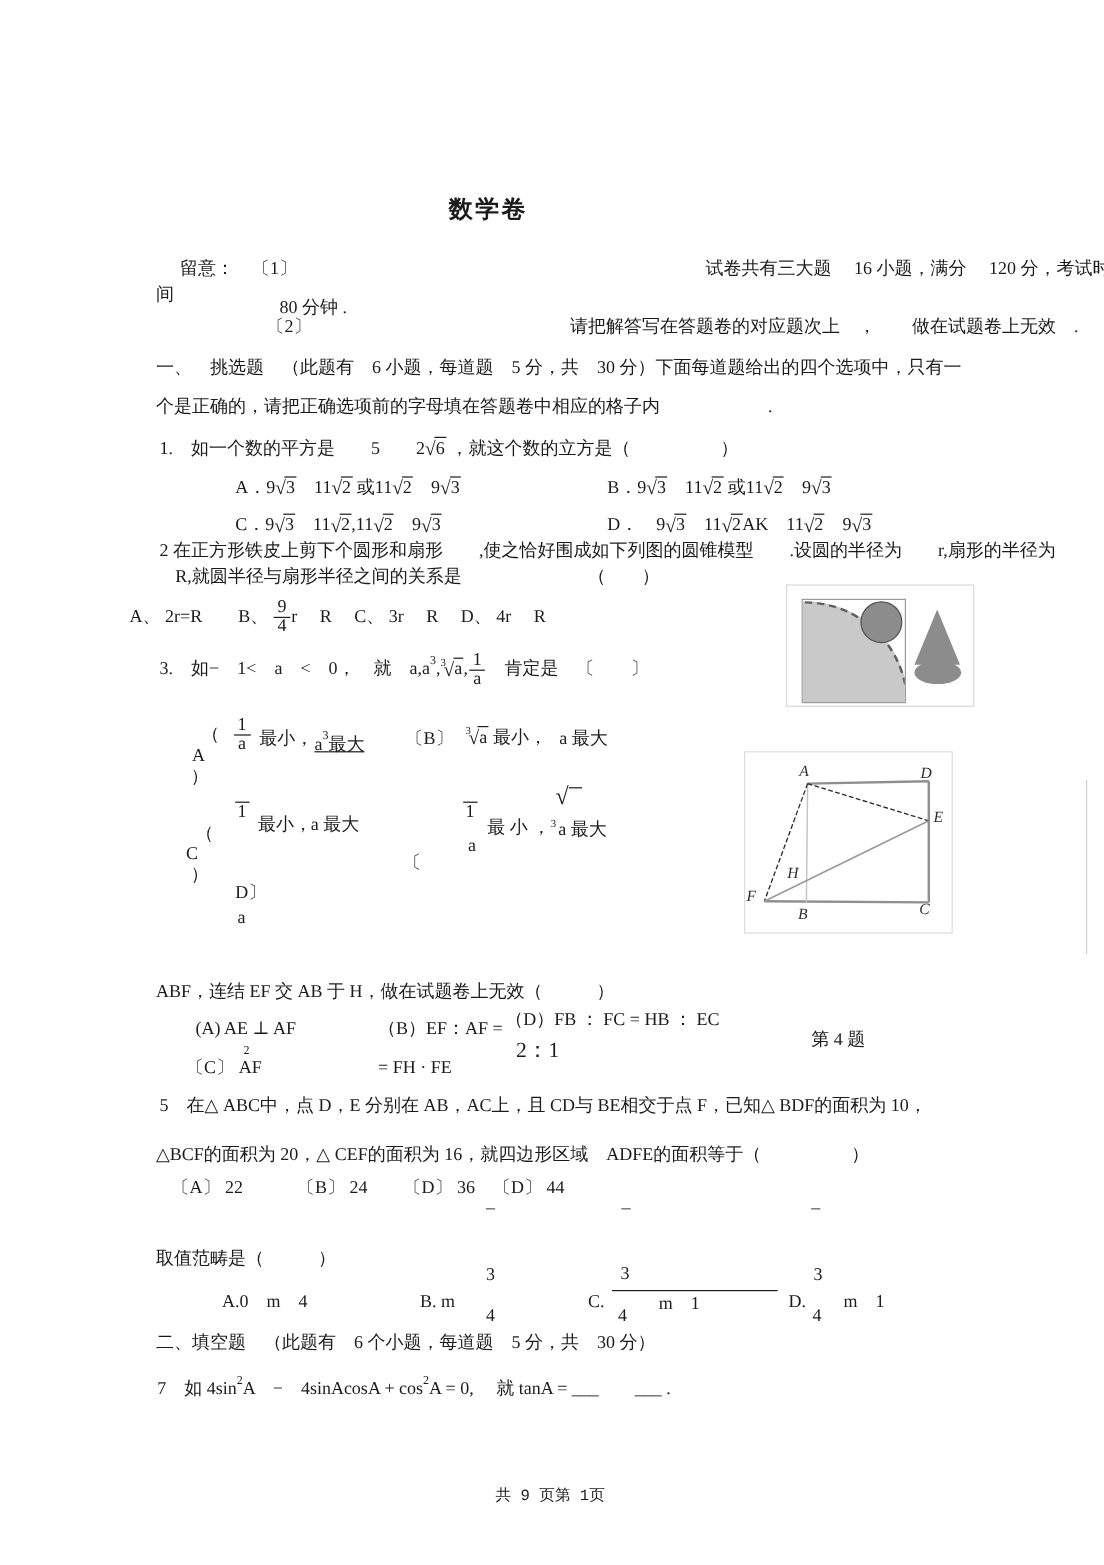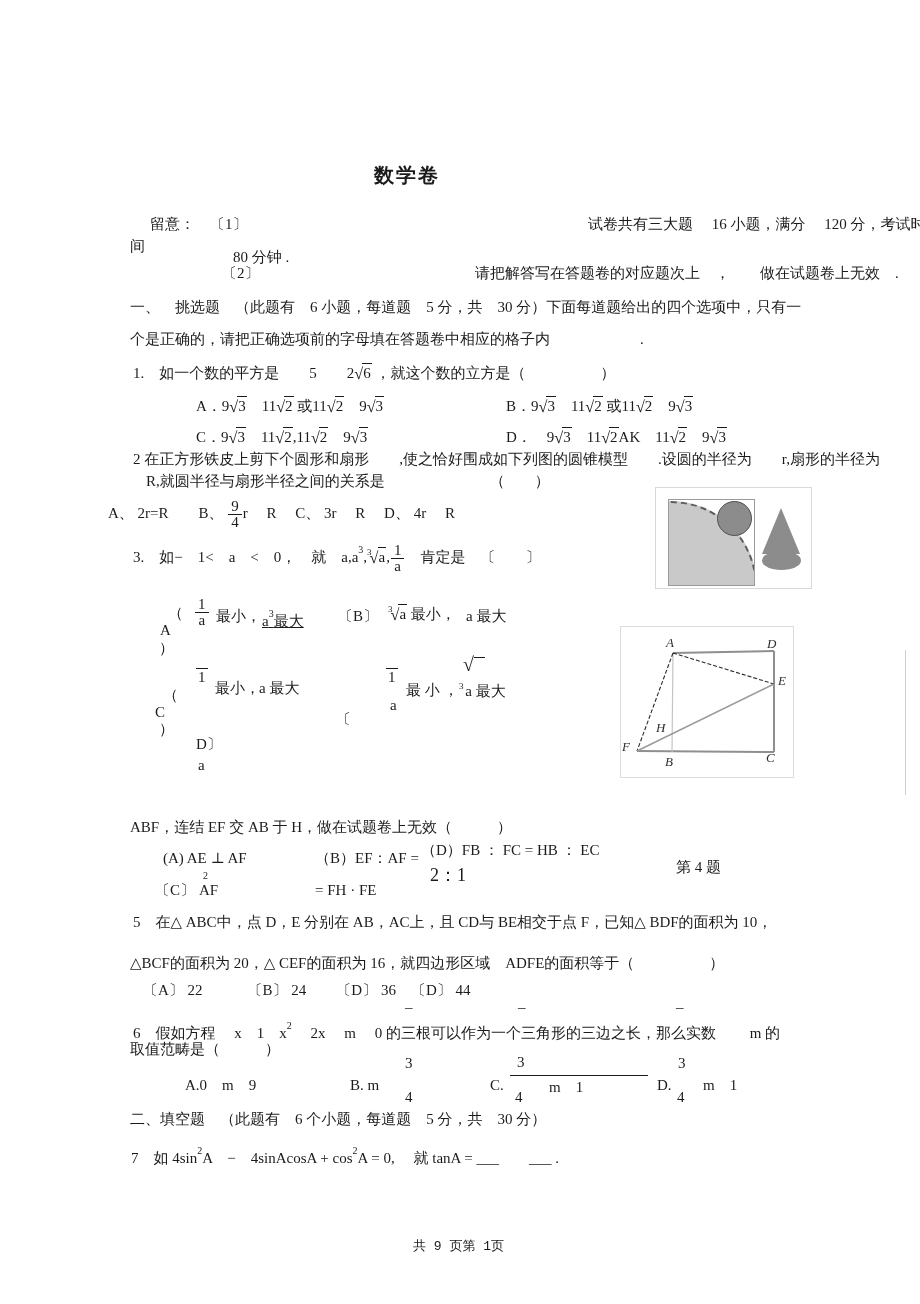--- a/index.html
+++ b/index.html
@@ -136,23 +136,22 @@
   <div class="line" style="left:315px;top:881px;">= FH · FE</div>
   <div class="line" style="left:409px;top:841px;margin-left:12px;">（D）FB ： FC = HB ： EC</div>
 
   <div class="line" style="left:133px;top:913px;">5　在△ ABC中，点 D，E 分别在 AB，AC上，且 CD与 BE相交于点 F，已知△ BDF的面积为 10，</div>
   <div class="line" style="left:130px;top:954px;">△BCF的面积为 20，△ CEF的面积为 16，就四边形区域　ADFE的面积等于（　　　　　）</div>
   <div class="line" style="left:143px;top:981px;">〔A〕 22　　　〔B〕 24　　〔D〕 36　〔D〕 44</div>
   <div class="line" style="left:405px;top:993px;">_</div>
   <div class="line" style="left:518px;top:993px;">_</div>
   <div class="line" style="left:676px;top:993px;">_</div>
 
-  <div class="line" style="left:133px;top:1019px;"><span class="t">6　假如方程　 x　1　x</span><sup class="s2">2</sup><span class="t">　 2x　 m　 0 的三根可以作为一个三角形的三边之长，那么实数　　 m 的</span></div>
   <div class="line" style="left:130px;top:1040px;">取值范畴是（　　　）</div>
-  <div class="line" style="left:185px;top:1076px;">A.0　m　9</div>
+  <div class="line" style="left:185px;top:1076px;">A.0　m　4</div>
   <div class="line" style="left:350px;top:1076px;">B. m</div>
   <div class="line" style="left:405px;top:1054px;">3</div>
   <div class="line" style="left:405px;top:1088px;">4</div>
   <div class="line" style="left:490px;top:1076px;">C.</div>
   <div class="line" style="left:517px;top:1053px;">3</div>
   <div class="hr" style="left:510px;top:1075px;width:138px;"></div>
   <div class="line" style="left:515px;top:1088px;">4</div>
   <div class="line" style="left:549px;top:1078px;">m　1</div>
   <div class="line" style="left:657px;top:1076px;">D.</div>
   <div class="line" style="left:678px;top:1054px;">3</div>

